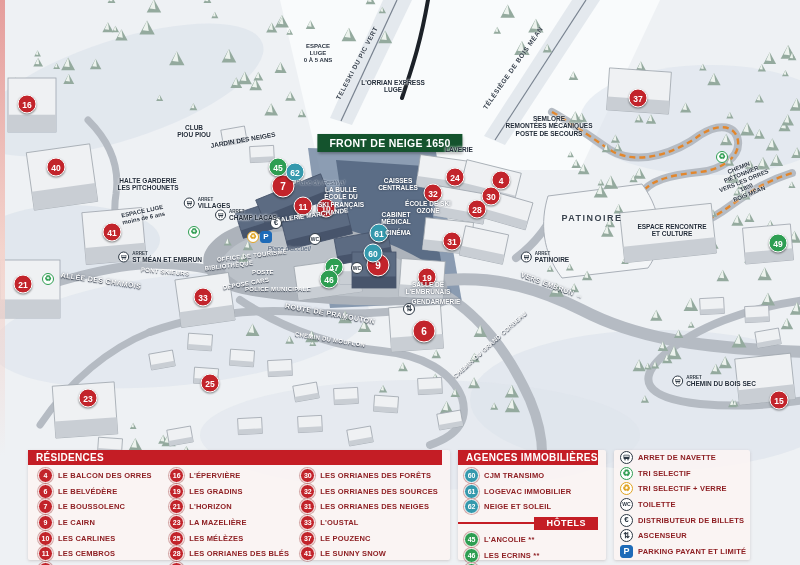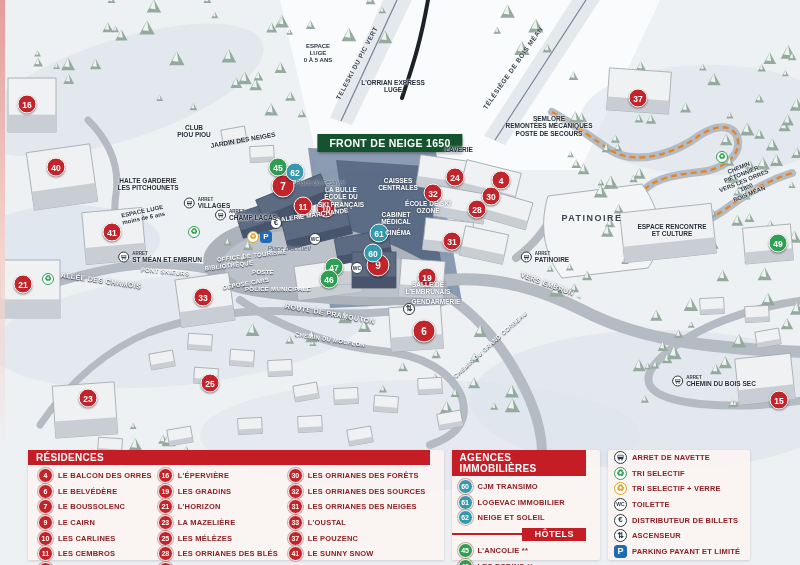--- a/index.html
+++ b/index.html
@@ -48,21 +48,21 @@
   .ic.bus svg{width:82%;height:82%;}
 
   
   .busstop{position:absolute;transform:translate(-50%,-50%);display:flex;align-items:center;gap:3px;}
   .bs-text{display:flex;flex-direction:column;line-height:1;}
   .bs-arret{font-size:4.5px;font-weight:bold;color:#2d3844;text-shadow:0 0 2px #fff;}
   .bs-label{font-size:6.5px;font-weight:bold;color:#232d3a;text-shadow:0 0 2px #fff,0 0 3px #fff;white-space:nowrap;}
 
   
   .legend-panel{position:absolute;left:28px;top:450px;width:722px;height:110px;display:flex;gap:8px;}
-  .lg-col{background:rgba(250,243,242,.95);border-radius:2px;padding:0 14px 2px 0;box-shadow:0 1px 3px rgba(120,90,90,.25);}
+  .lg-col{background:rgba(250,243,242,.95);border-radius:2px;padding:0 8px 2px 0;box-shadow:0 1px 3px rgba(120,90,90,.25);}
   .lg-hdr{background:#c41d25;color:#fff;font-weight:bold;font-size:10px;letter-spacing:.3px;
       padding:2px 0 2px 8px;margin-bottom:3px;}
   #col-residences{width:432px;}
   #col-agences{width:146px;}
   #col-legende{width:128px;}
   .res-cols{display:flex;padding:0 4px;}
   .res-cols > div{flex:1;}
   .lg-row{display:flex;align-items:center;gap:5px;height:15.6px;padding-left:6px;}
   .lbadge{width:13px;height:13px;border-radius:50%;flex:0 0 13px;color:#fff;font-weight:bold;font-size:7px;
       display:flex;align-items:center;justify-content:center;border:1px solid #fff;box-shadow:0 0 0 1px rgba(140,30,30,.35);}

